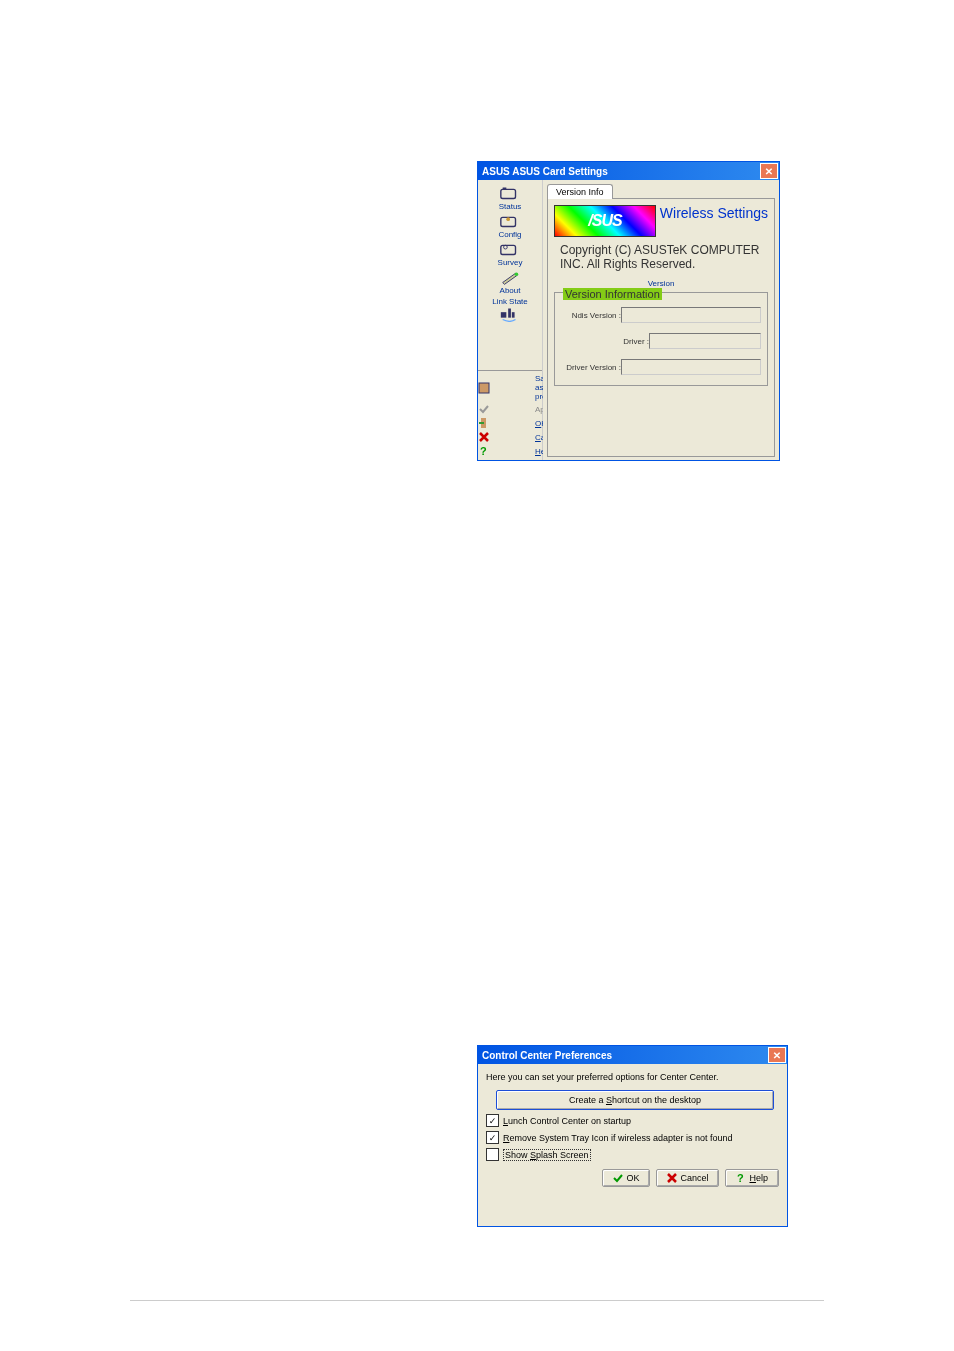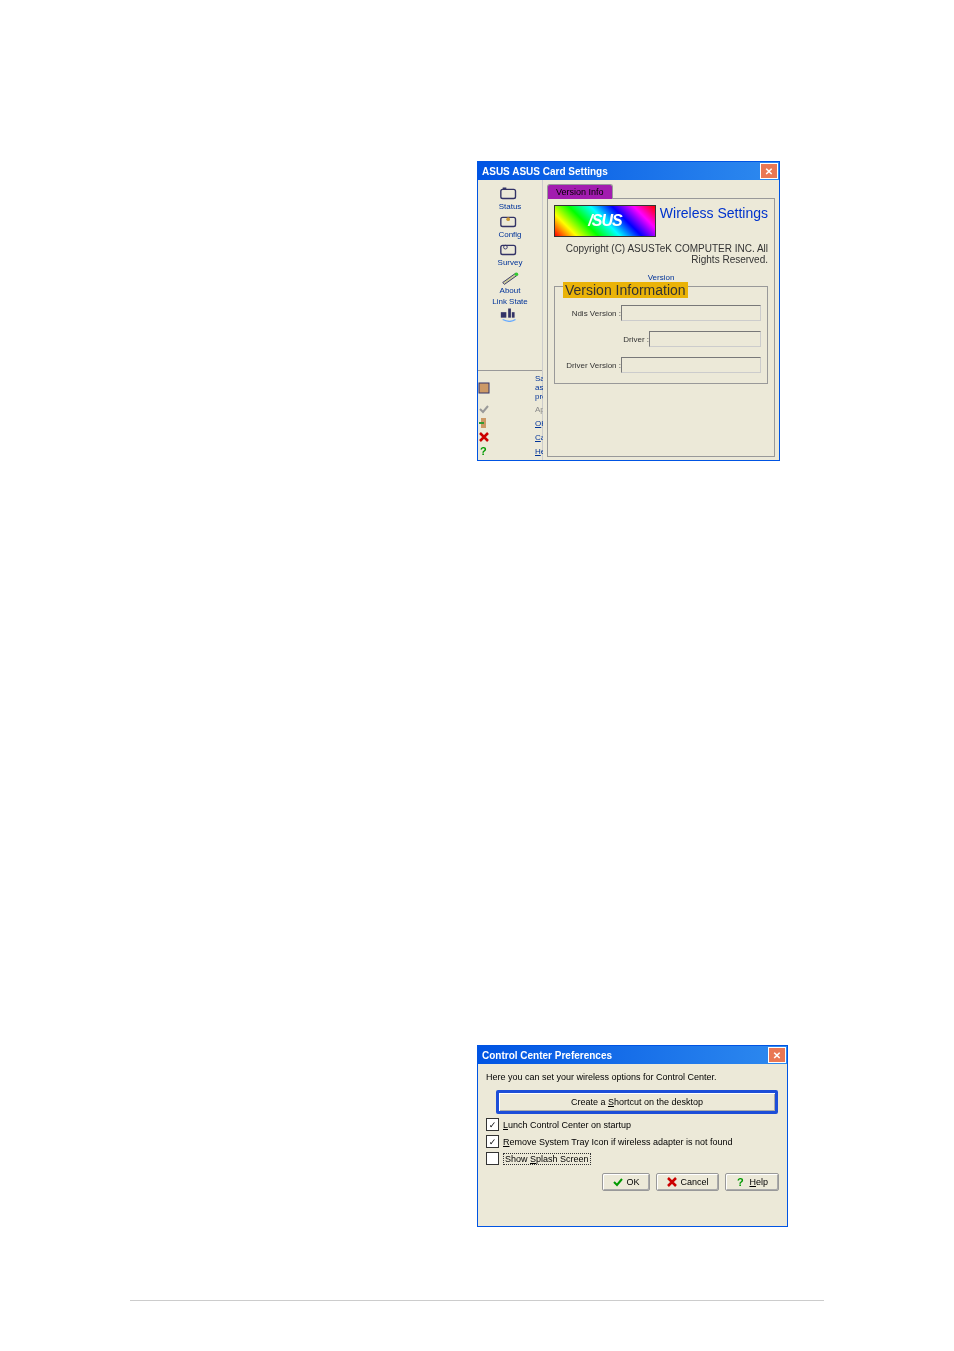--- a/index.html
+++ b/index.html
@@ -114,21 +114,21 @@
       margin-right: 2px;
       flex-shrink: 0;
     }
     .d1-main {
       flex: 1;
       padding: 4px;
       background: #ECE9D8;
     }
     .tab {
       display: inline-block;
-      background: #a21caf;
+      background: #ffffff;
       border: 1px solid #999;
       border-bottom: none;
       padding: 2px 8px;
       font-size: 9px;
       border-radius: 3px 3px 0 0;
       position: relative;
       z-index: 1;
     }
     .tab-panel {
       border: 1px solid #999;
@@ -154,39 +154,38 @@
     .header-row {
       display: flex;
       justify-content: space-between;
       margin-bottom: 6px;
     }
     .wireless-settings {
       color: #0033cc;
       font-size: 14px;
     }
     .copyright {
-      font-size: 10px;
+      font-size: 12px;
       color: #333;
       margin: 4px 0 8px 6px;
-      text-align: right;
     }
     .version-header {
       text-align: center;
       font-size: 8px;
       color: #003399;
       margin-bottom: 4px;
     }
     .fieldset {
       border: 1px solid #999;
       padding: 8px 6px;
       margin: 4px 0;
     }
     .fieldset-legend {
-      font-size: 14px;
-      background: #eab308;
+      font-size: 11px;
+      background: #84cc16;
       padding: 0 2px;
       position: relative;
       top: -13px;
       left: 2px;
       display: inline-block;
       color: #333;
     }
     .field-row {
       display: flex;
       align-items: center;
@@ -208,21 +207,21 @@
     
     .d2-body {
       padding: 8px;
     }
     .d2-desc {
       font-size: 9px;
       margin-bottom: 8px;
     }
     .shortcut-btn {
       background: #ECE9D8;
-      border: 3px solid #1d4ed8;
+      border: 1px solid #1d4ed8;
       border-radius: 2px;
       font-size: 9px;
       padding: 4px 8px;
       width: 260px;
       text-align: center;
       cursor: pointer;
       margin-left: 10px;
       box-shadow: 1px 1px 0 #fff inset, -1px -1px 0 #aaa inset;
     }
     .checkbox-row {
@@ -395,21 +394,21 @@
 </div>
 
 <div class="dialog dialog2">
   <div class="titlebar">
     <span>Control Center Preferences</span>
     <div class="close-btn">
       <span>✕</span>
     </div>
   </div>
   <div class="d2-body">
-    <div class="d2-desc">Here you can set your wireless options for Control Center.</div>
+    <div class="d2-desc">Here you can set your preferred options for Center Center.</div>
     <div class="shortcut-btn">
       <span>Create a <span class="underline-accel">S</span>hortcut on the desktop</span>
     </div>
     <div class="checkbox-row">
       <div class="checkbox">✓</div>
       <span><span class="underline-accel">L</span>unch Control Center on startup</span>
     </div>
     <div class="checkbox-row">
       <div class="checkbox">✓</div>
       <span><span class="underline-accel">R</span>emove System Tray Icon if wireless adapter is not found</span>

